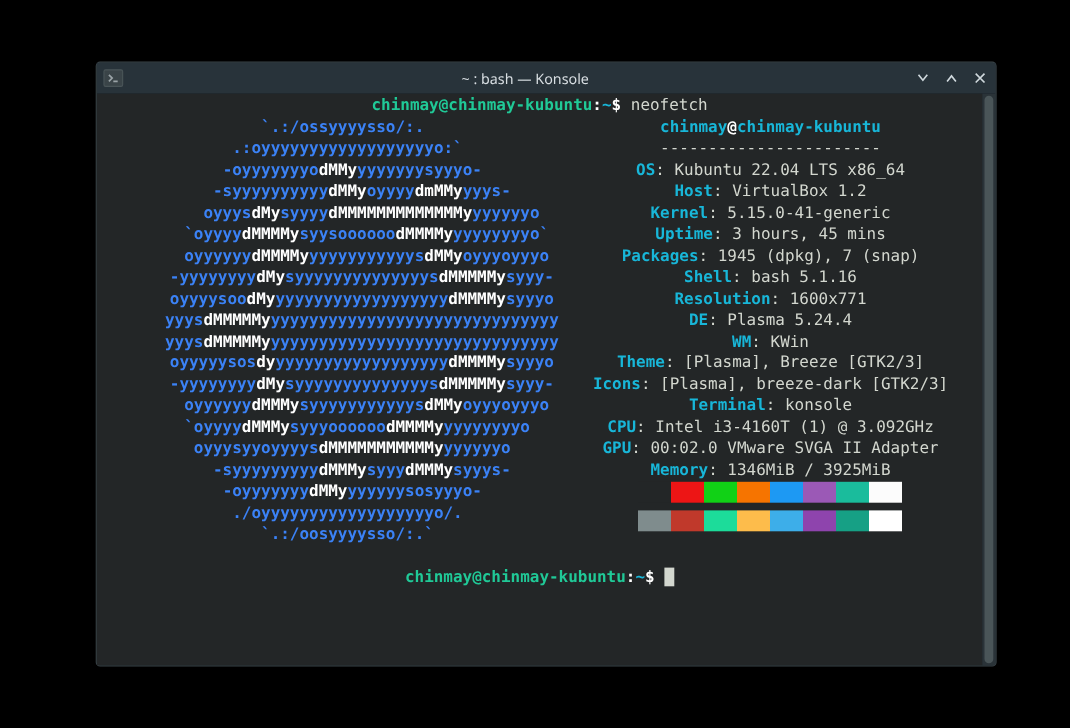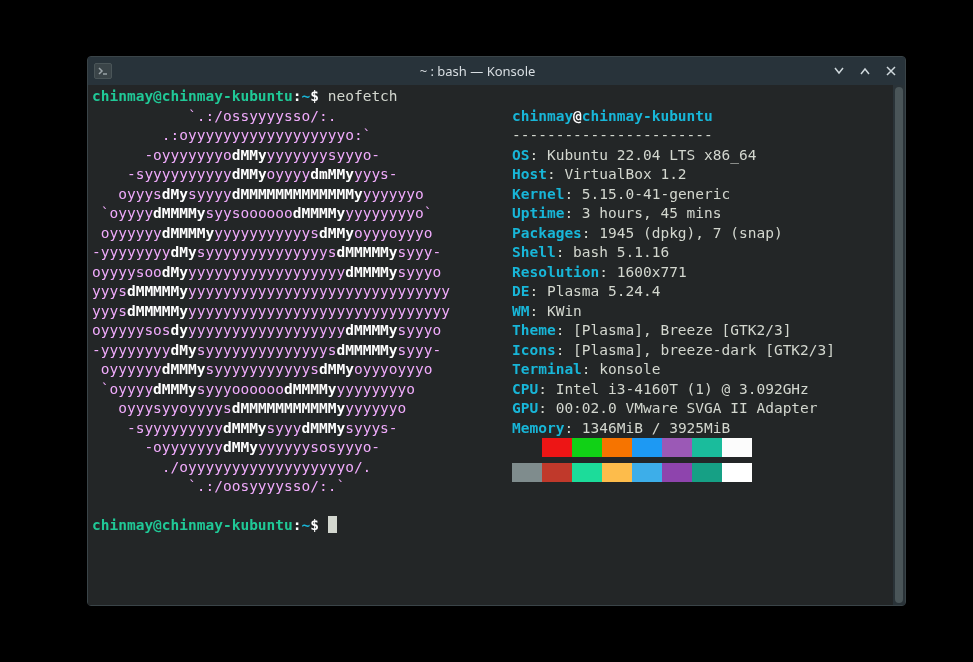--- a/index.html
+++ b/index.html
@@ -82,20 +82,21 @@
     color: #d8dee2;
   }
   .menubar .menu-item {
     padding: 4px 12px;
     cursor: pointer;
   }
   .term-wrap {
     flex: 1;
     display: flex;
     overflow: hidden;
+    text-align: center;
   }
   .terminal {
     flex: 1;
     background: #232627;
     color: #d3d7cf;
     padding: 2px 4px 6px 4px;
     white-space: pre;
     line-height: 19.5px;
     font-size: 14.5px;
     overflow: hidden;
@@ -111,21 +112,21 @@
     bottom: 2px;
     left: 2px;
     right: 2px;
     background: #4a5558;
     border-radius: 6px;
   }
   .c-green  { color: #20c997; font-weight: bold; }
   .c-cyan   { color: #18b6d8; font-weight: bold; }
   .c-white  { color: #ffffff; font-weight: bold; }
   .c-bwhite { color: #ffffff; font-weight: bold; }
-  .c-bblue  { color: #f0abfc; font-weight: normal; }
+  .c-bblue  { color: #3b82f6; font-weight: bold; }
   .c-cyanB  { color: #18b6d8; font-weight: bold; }
   .palette-row { display: inline-flex; }
   .palette-row .sw { width: 30px; height: 19px; display: inline-block; }
   .cursor-block { display: inline-block; width: 9px; height: 17px; background: #d3d7cf; vertical-align: text-bottom; }
   .nfcol { display: inline-block; vertical-align: top; }
   .nfcol.logo { width: 420px; }
   .nfcol.info { }
   .info-line { white-space: pre; }
 </style>
 </head>

